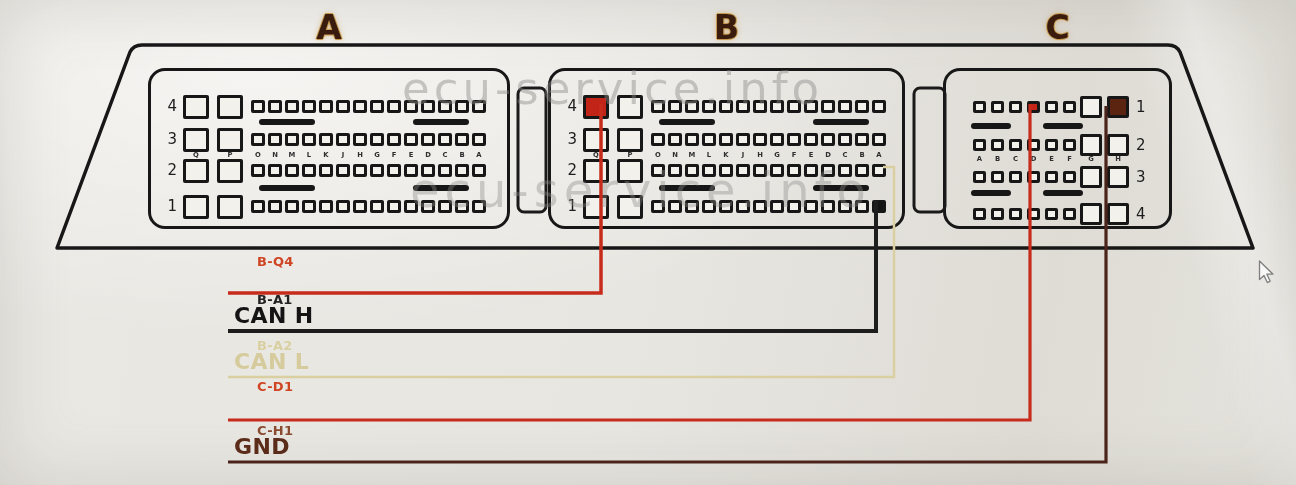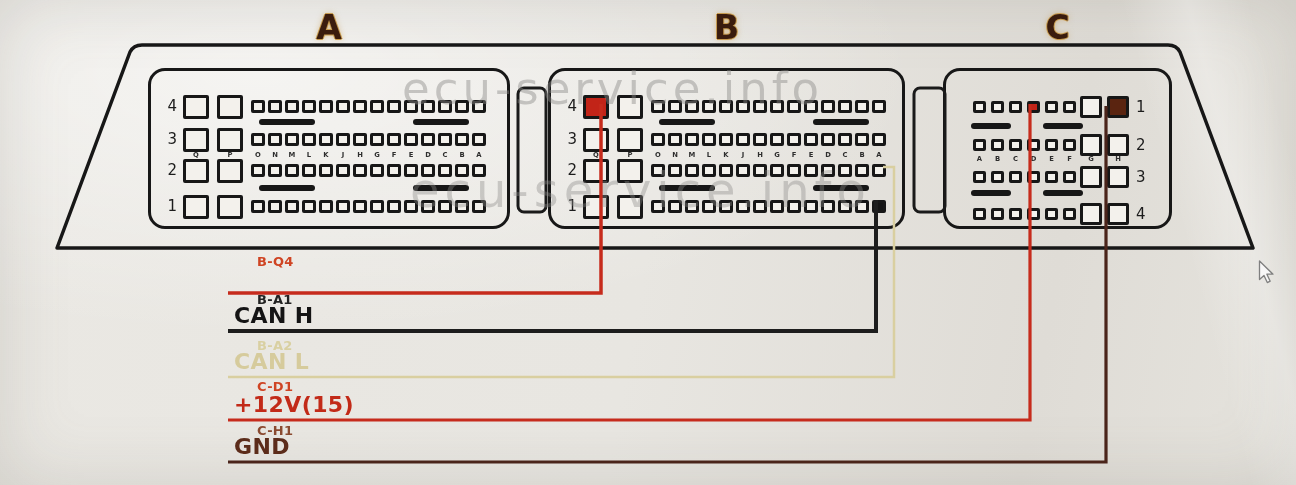--- a/index.html
+++ b/index.html
@@ -287,21 +287,20 @@
   <div class="wm wm1">ecu-service.info</div>
   <div class="wm wm2">ecu-service.info</div>
 
   <div id="labels">
       <div class="wcode" style="left: 257px; top: 255px; color: rgb(207, 68, 35);">B-Q4</div>
       <div class="wcode" style="left: 257px; top: 293px; color: rgb(34, 34, 34);">B-A1</div>
       <div class="wlabel" style="left: 234px; top: 304px; color: rgb(20, 20, 20);">CAN H</div>
       <div class="wcode" style="left: 257px; top: 339px; color: rgb(217, 208, 162);">B-A2</div>
       <div class="wlabel" style="left: 234px; top: 350px; color: rgb(214, 203, 156);">CAN L</div>
       <div class="wcode" style="left: 257px; top: 380px; color: rgb(207, 68, 35);">C-D1</div>
-      <div class="wlabel" style="left: 234px; top: 393px; color: rgb(194, 42, 24);">+12V(15)</div>
       <div class="wcode" style="left: 257px; top: 424px; color: rgb(138, 74, 48);">C-H1</div>
       <div class="wlabel" style="left: 234px; top: 435px; color: rgb(92, 44, 26);">GND</div>
     </div>
 
   <svg class="cursor" width="18" height="24" viewBox="0 0 18 24">
     <path d="M1.5 1 L1.5 19.5 L6 15.4 L9.3 22.6 L12.2 21.2 L8.9 14.2 L15 14.2 Z" fill="rgba(248,248,248,.92)" stroke="#7f7f7f" stroke-width="1.3" stroke-linejoin="round"></path>
   </svg>
 
 </div>
 

